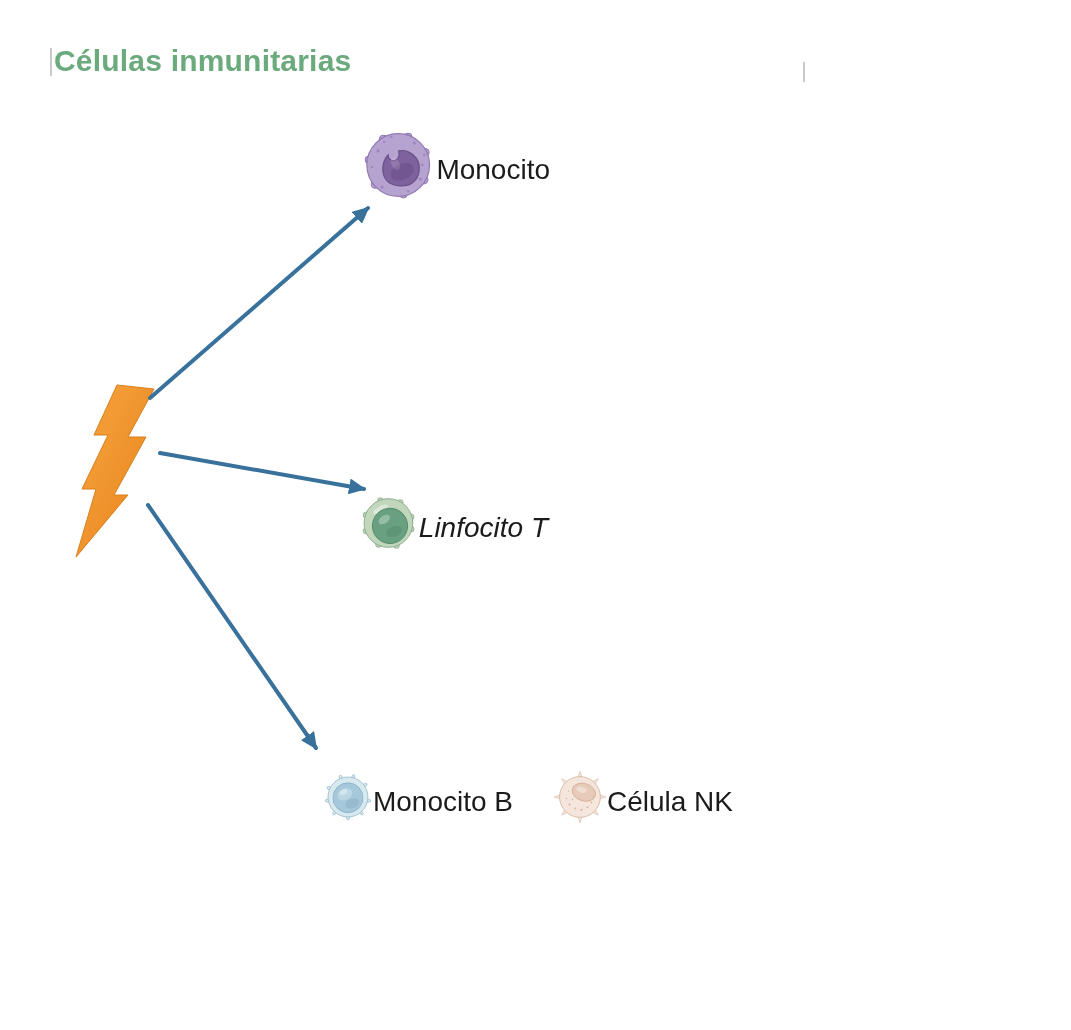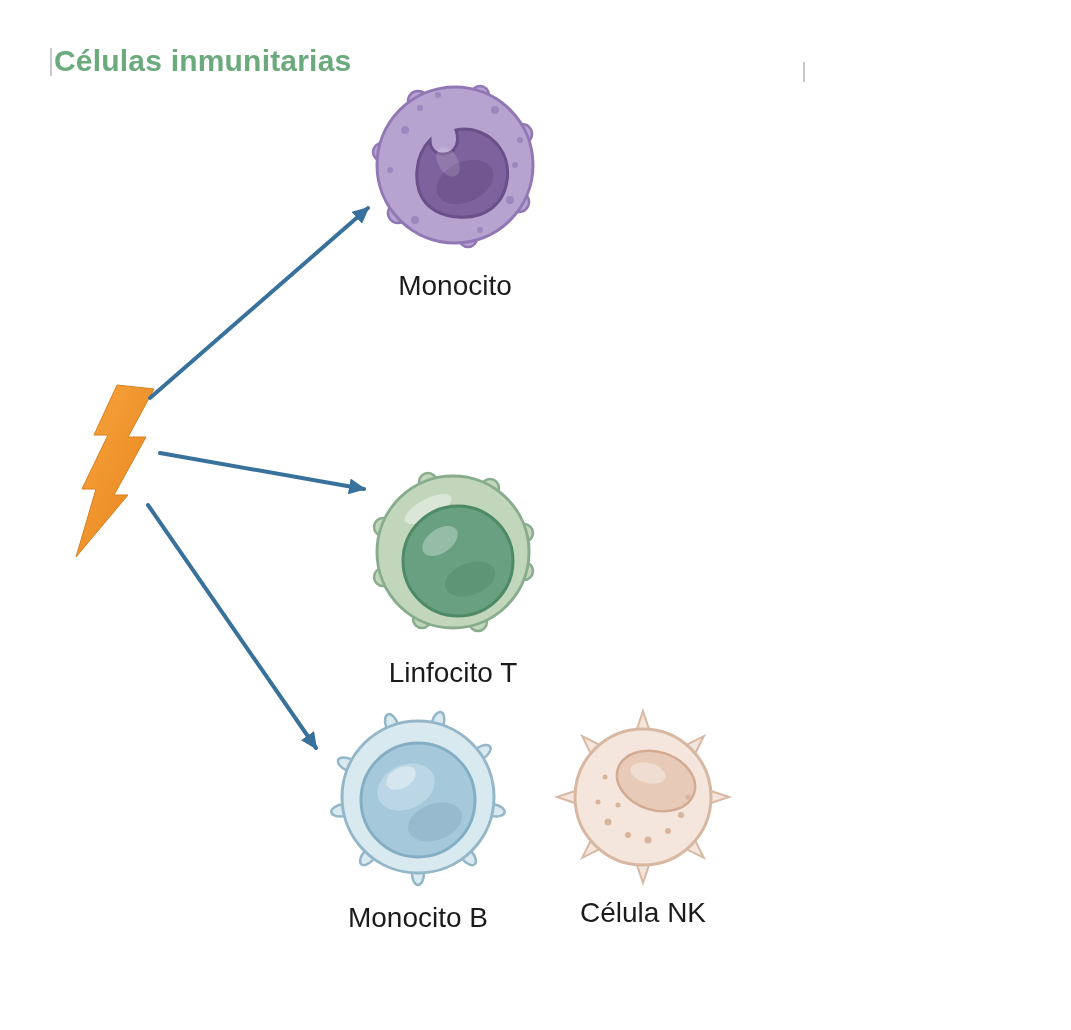--- a/index.html
+++ b/index.html
@@ -18,27 +18,27 @@
     white-space:nowrap;
   }
   .title-left{left:54px;top:44px;color:#6BAA7D;}
   .title-right{right:62px;top:44px;color:#1C4E74;}
   .artifact{position:absolute;background:#c9c9c9;width:2px;}
   .artifact-left{left:50px;top:48px;height:28px;}
   .artifact-right{right:56px;top:62px;height:20px;}
   .overlay{position:absolute;left:0;top:0;pointer-events:none;}
   figure.cell{
     position:absolute;margin:0;padding:0;
-    display:flex;flex-direction:column;align-items:center;
+    display:flex;align-items:center;
   }
   figure.cell figcaption{
     font-size:28px;color:#1b1b1b;margin-top:10px;white-space:nowrap;
   }
   #fig-monocito{left:360px;top:70px;width:190px;}
-  #fig-linfocito-t{left:358px;top:457px;width:190px;}
+  #fig-linfocito-t{left:358px;top:428px;width:190px;font-style:italic;}
   #fig-linfocito-b{left:323px;top:702px;width:190px;}
   #fig-celula-nk{left:553px;top:707px;width:180px;}
 </style>
 </head>
 <body>
 
 <div class="canvas">
 
   <div class="artifact artifact-left"></div>
   <div class="artifact artifact-right"></div>

